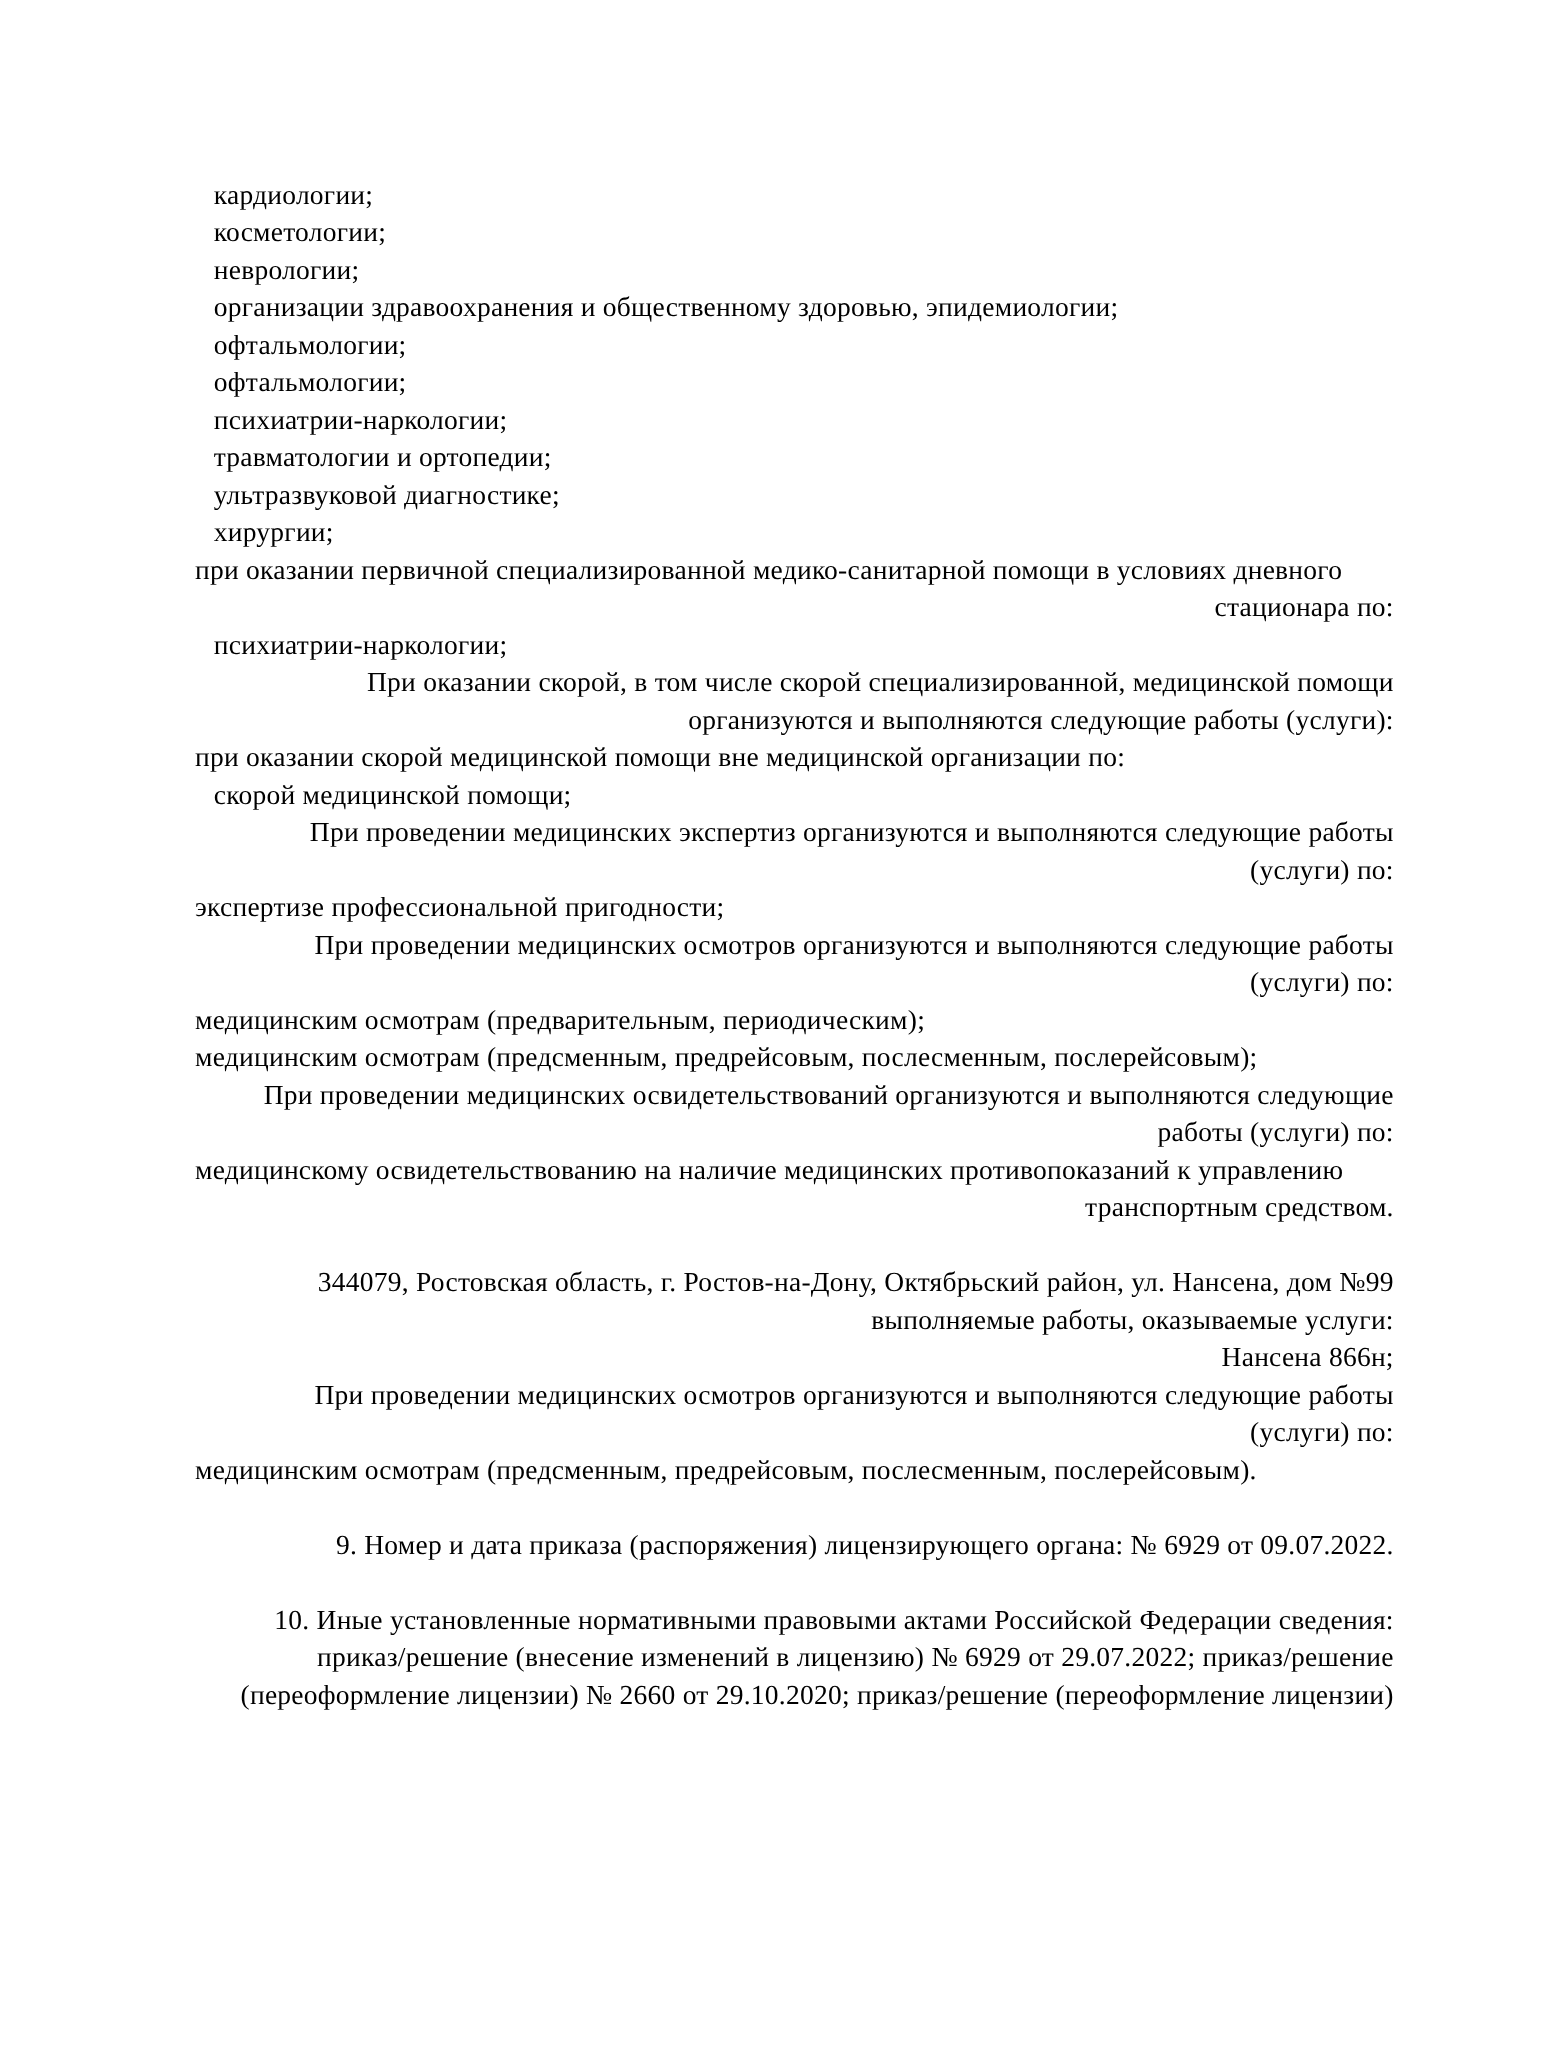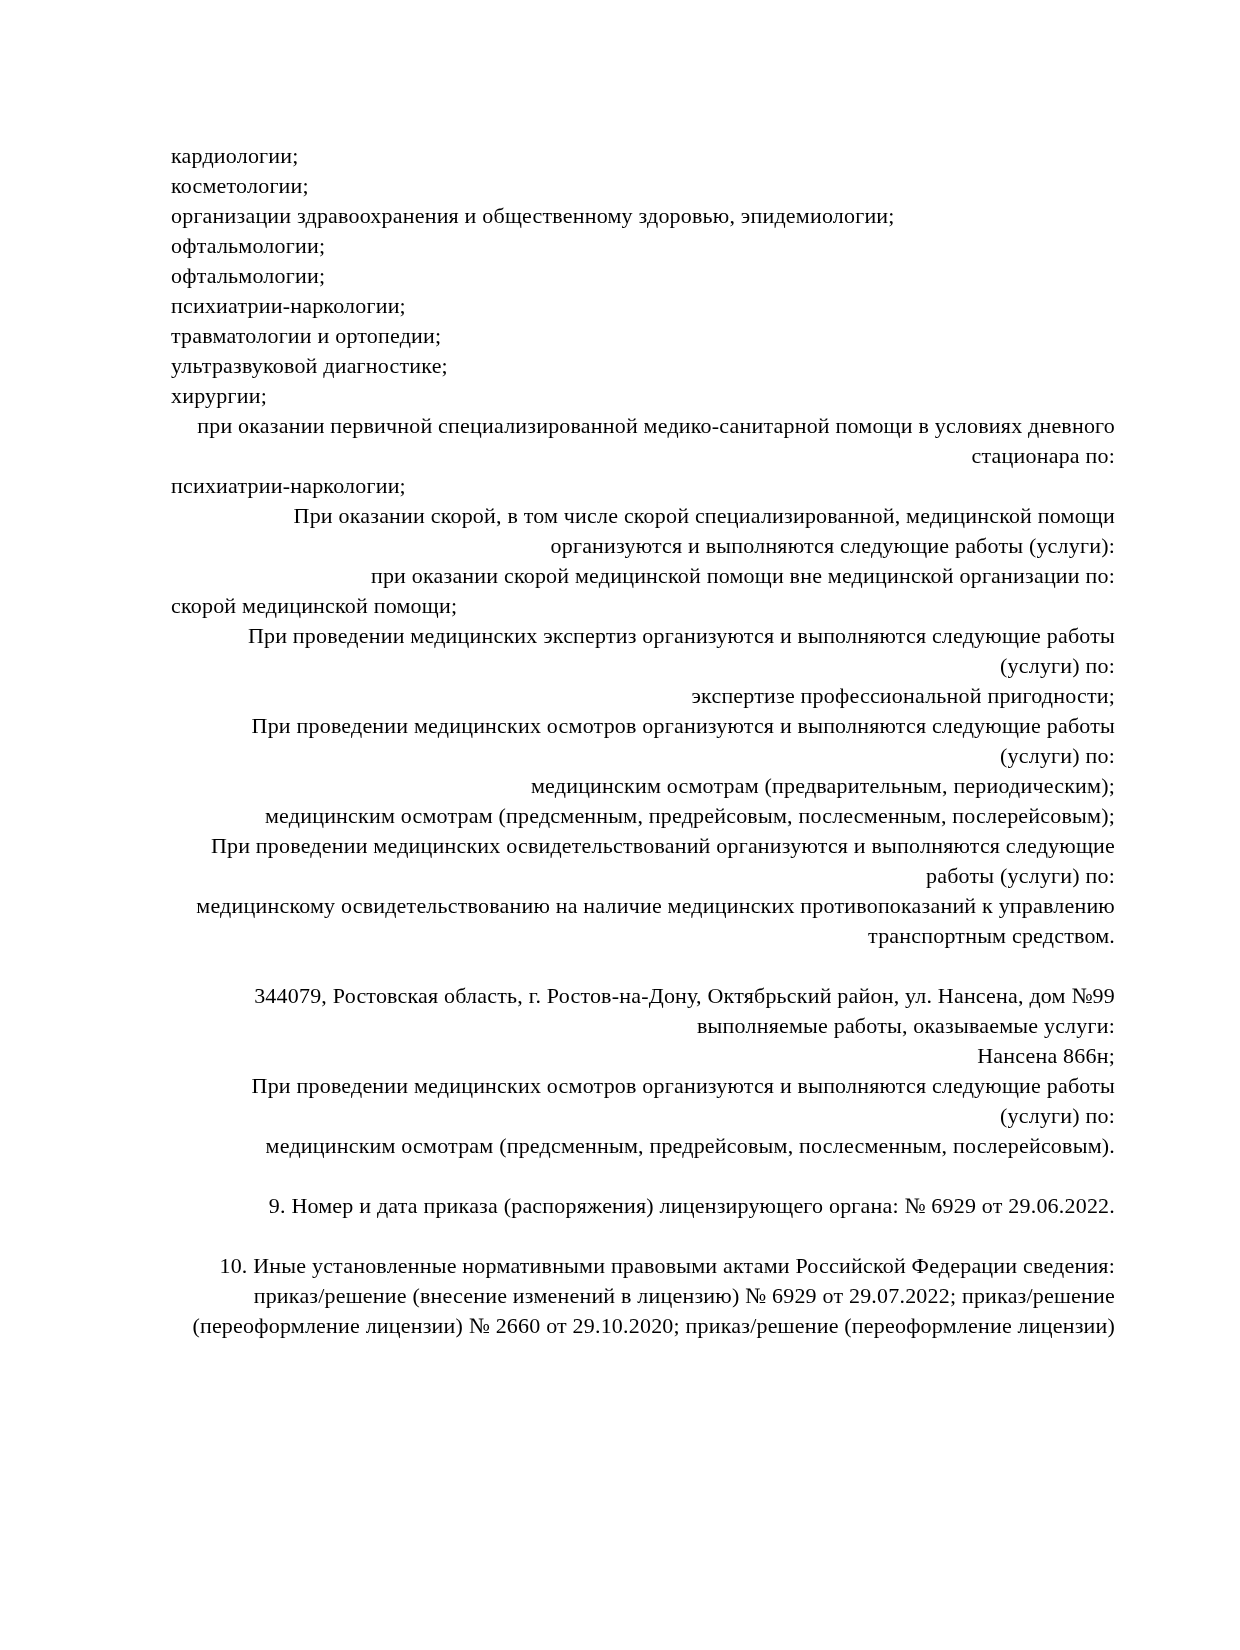--- a/index.html
+++ b/index.html
@@ -23,30 +23,31 @@
     top: 104px;
     width: 975px;
   }
   .line {
     height: 30px;
     line-height: 30px;
     white-space: pre;
     letter-spacing: 0.2px;
   }
   .indent-0 { padding-left: 0; text-align: right; }
-  .indent-1 { padding-left: 16px; text-align: right; }
+  .indent-1 { padding-left: 16px; }
   .indent-2 { padding-left: 31px; }
 </style>
 </head>
 <body>
 
 <div class="page" style="background: rgb(255, 255, 255); color: rgb(0, 0, 0); margin-top: 37px;">
   <div class="content" id="doc-content">
       <div class="line indent-2">кардиологии;</div>
       <div class="line indent-2">косметологии;</div>
+      <div class="line indent-2">неврологии;</div>
       <div class="line indent-2">организации здравоохранения и общественному здоровью, эпидемиологии;</div>
       <div class="line indent-2">офтальмологии;</div>
       <div class="line indent-2">офтальмологии;</div>
       <div class="line indent-2">психиатрии-наркологии;</div>
       <div class="line indent-2">травматологии и ортопедии;</div>
       <div class="line indent-2">ультразвуковой диагностике;</div>
       <div class="line indent-2">хирургии;</div>
       <div class="line indent-1">при оказании первичной специализированной медико-санитарной помощи в условиях дневного</div>
       <div class="line indent-0">стационара по:</div>
       <div class="line indent-2">психиатрии-наркологии;</div>
@@ -66,19 +67,19 @@
       <div class="line indent-1">медицинскому освидетельствованию на наличие медицинских противопоказаний к управлению</div>
       <div class="line indent-0">транспортным средством.</div>
       <div class="line indent-0">&nbsp;</div>
       <div class="line indent-0">344079, Ростовская область, г. Ростов-на-Дону, Октябрьский район, ул. Нансена, дом №99</div>
       <div class="line indent-0">выполняемые работы, оказываемые услуги:</div>
       <div class="line indent-0">Нансена 866н;</div>
       <div class="line indent-0">При проведении медицинских осмотров организуются и выполняются следующие работы</div>
       <div class="line indent-0">(услуги) по:</div>
       <div class="line indent-1">медицинским осмотрам (предсменным, предрейсовым, послесменным, послерейсовым).</div>
       <div class="line indent-0">&nbsp;</div>
-      <div class="line indent-0">9. Номер и дата приказа (распоряжения) лицензирующего органа: № 6929 от 29.06.2022.</div>
+      <div class="line indent-0">9. Номер и дата приказа (распоряжения) лицензирующего органа: № 6929 от 09.07.2022.</div>
       <div class="line indent-0">&nbsp;</div>
       <div class="line indent-0">10. Иные установленные нормативными правовыми актами Российской Федерации сведения:</div>
       <div class="line indent-0">приказ/решение (внесение изменений в лицензию) № 6929 от 29.07.2022; приказ/решение</div>
       <div class="line indent-0">(переоформление лицензии) № 2660 от 29.10.2020; приказ/решение (переоформление лицензии)</div>
     </div>
 </div>
 
 </body></html>

